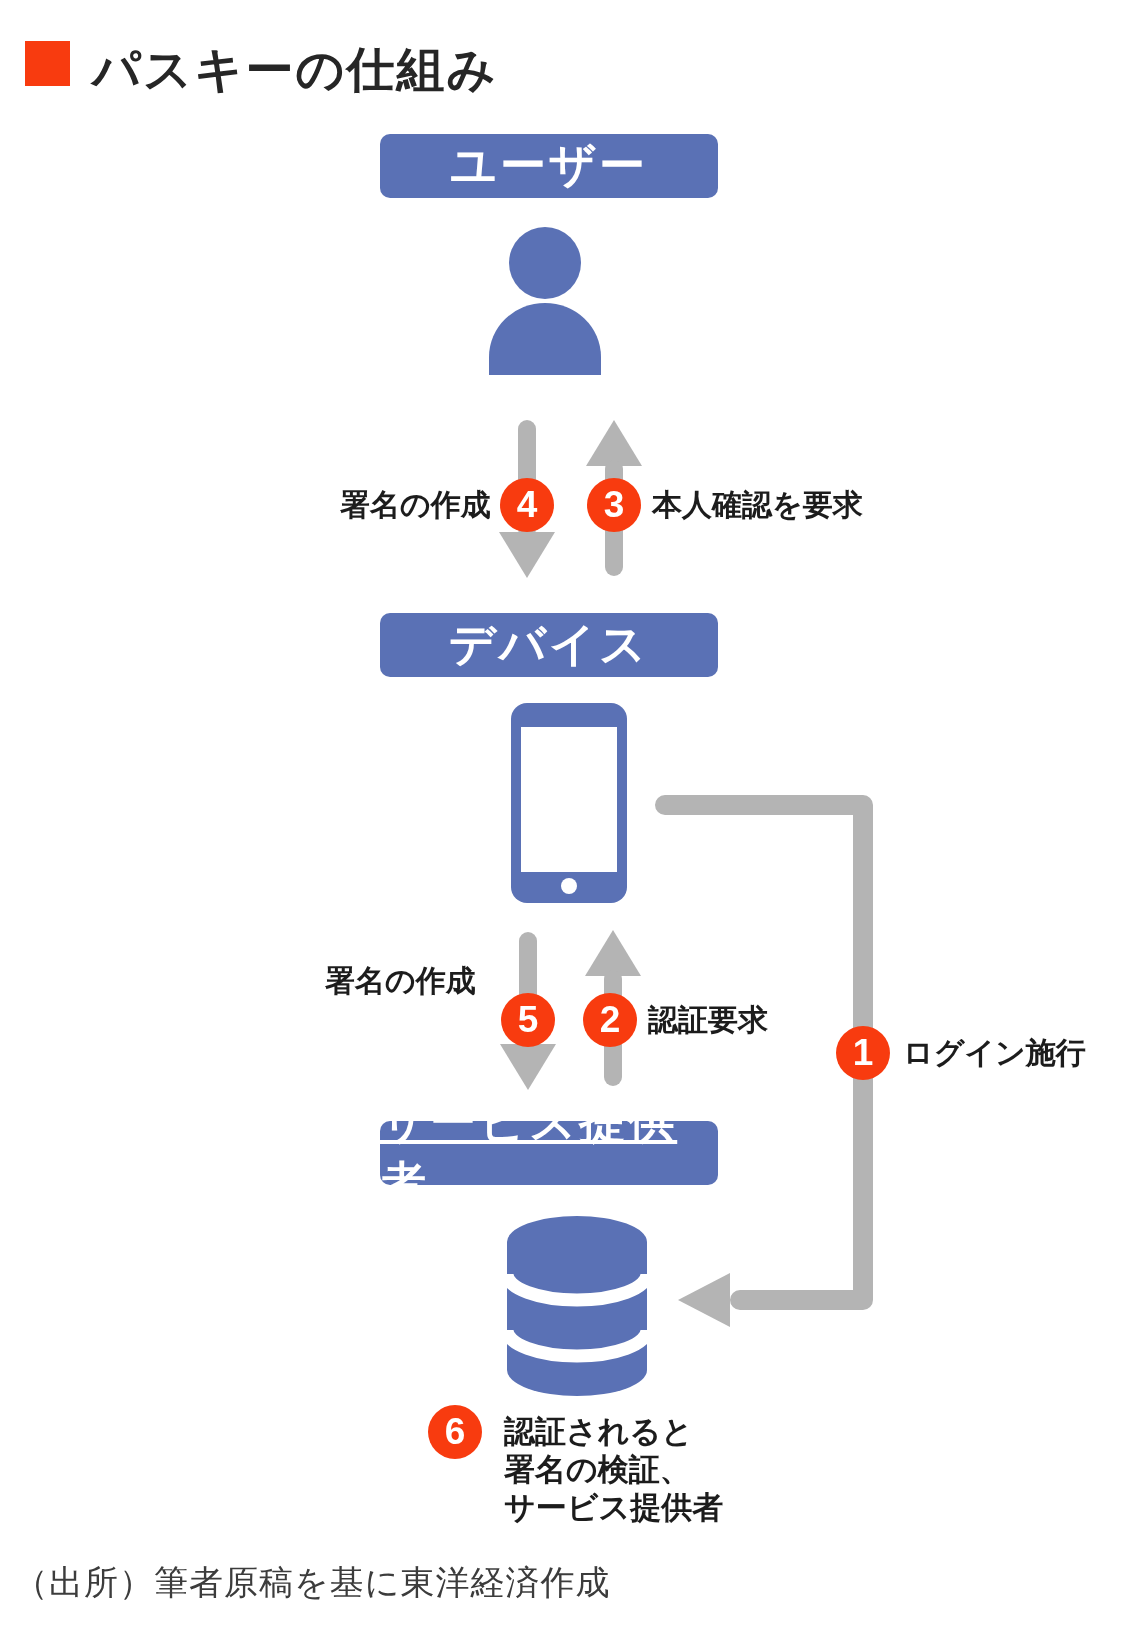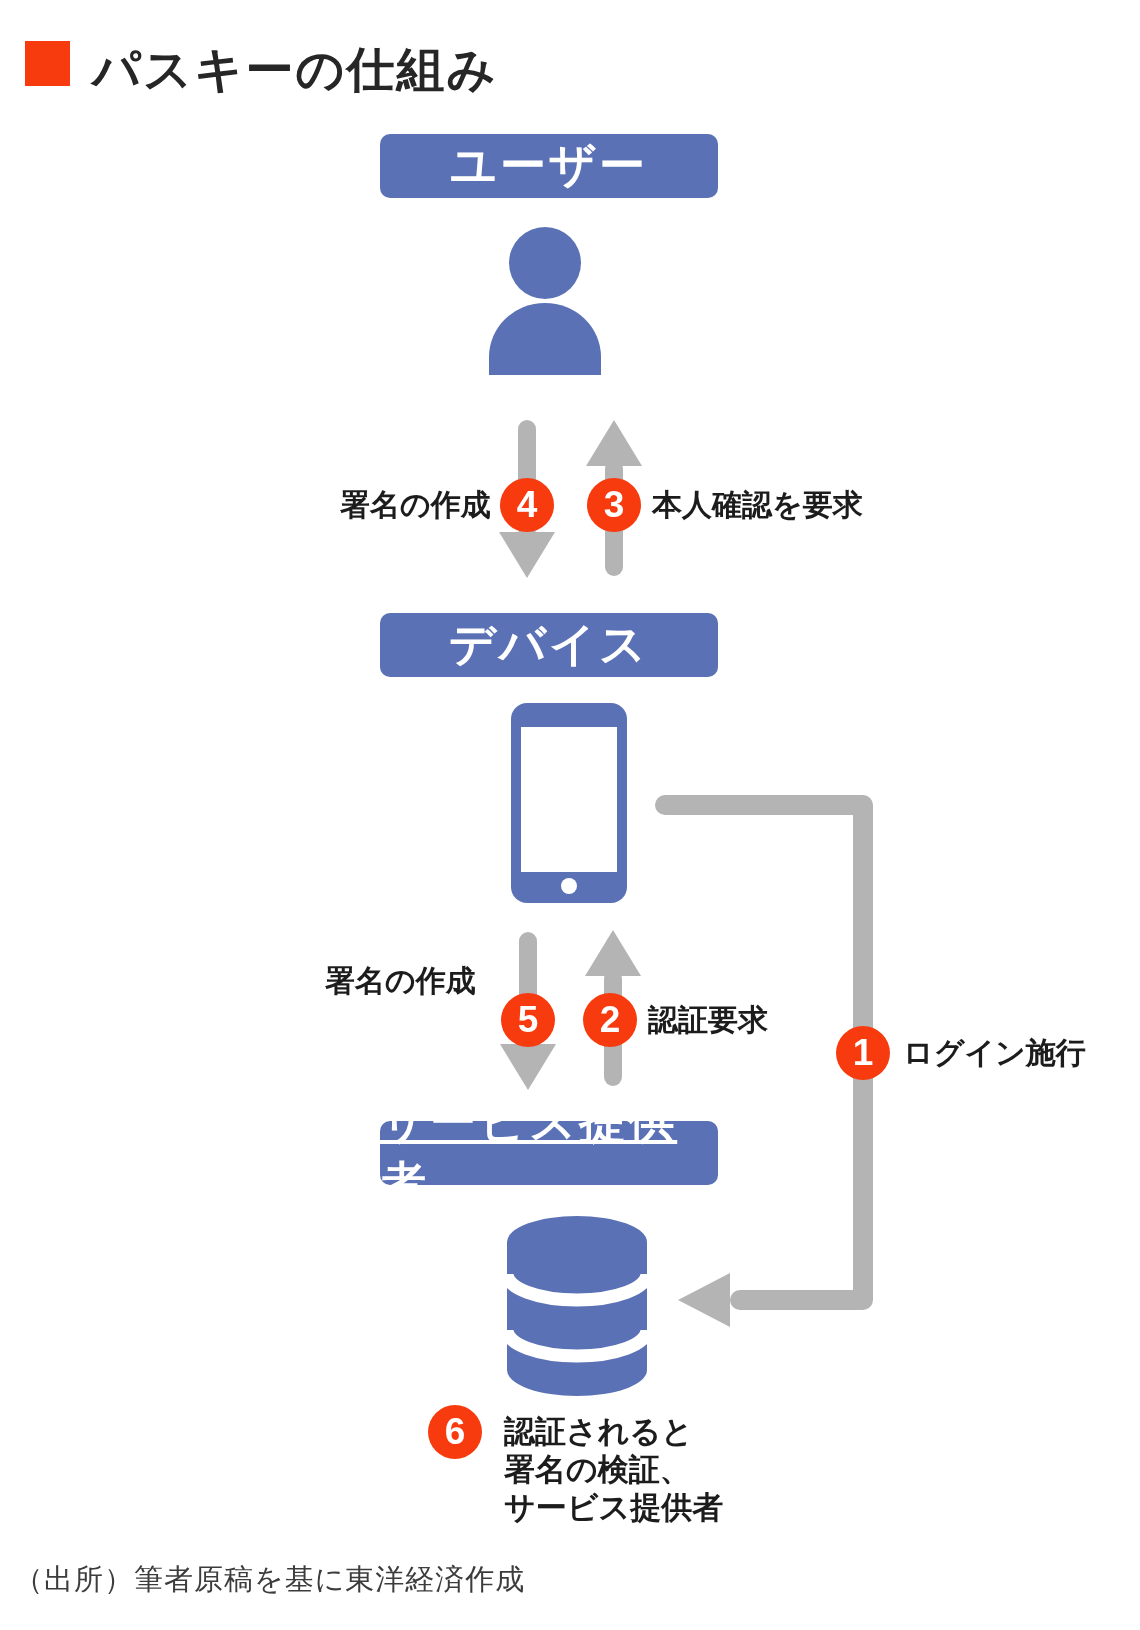--- a/index.html
+++ b/index.html
@@ -82,21 +82,21 @@
   #label-identity{left:652px; top:486px;}
   #label-signature{left:325px; top:962px; width:165px; text-align:left;}
   #label-authreq{left:648px; top:1001px;}
   #label-login{left:903px; top:1034px;}
   #label-verify{left:504px; top:1413px; font-size:31px;}
   #label-verify div{line-height:38px;}
 
   
   .source-note{
     left:14px; top:1560px;
-    font-size:29px; color:var(--c-source_text,#3c3c3c);
+    font-size:34px; color:var(--c-source_text,#3c3c3c);
     letter-spacing:1px;
   }
 </style>
 </head>
 <body>
 
 <div class="canvas">
 
   <span class="abs title-square"></span>
   <h1 class="abs page-title">パスキーの仕組み</h1>

